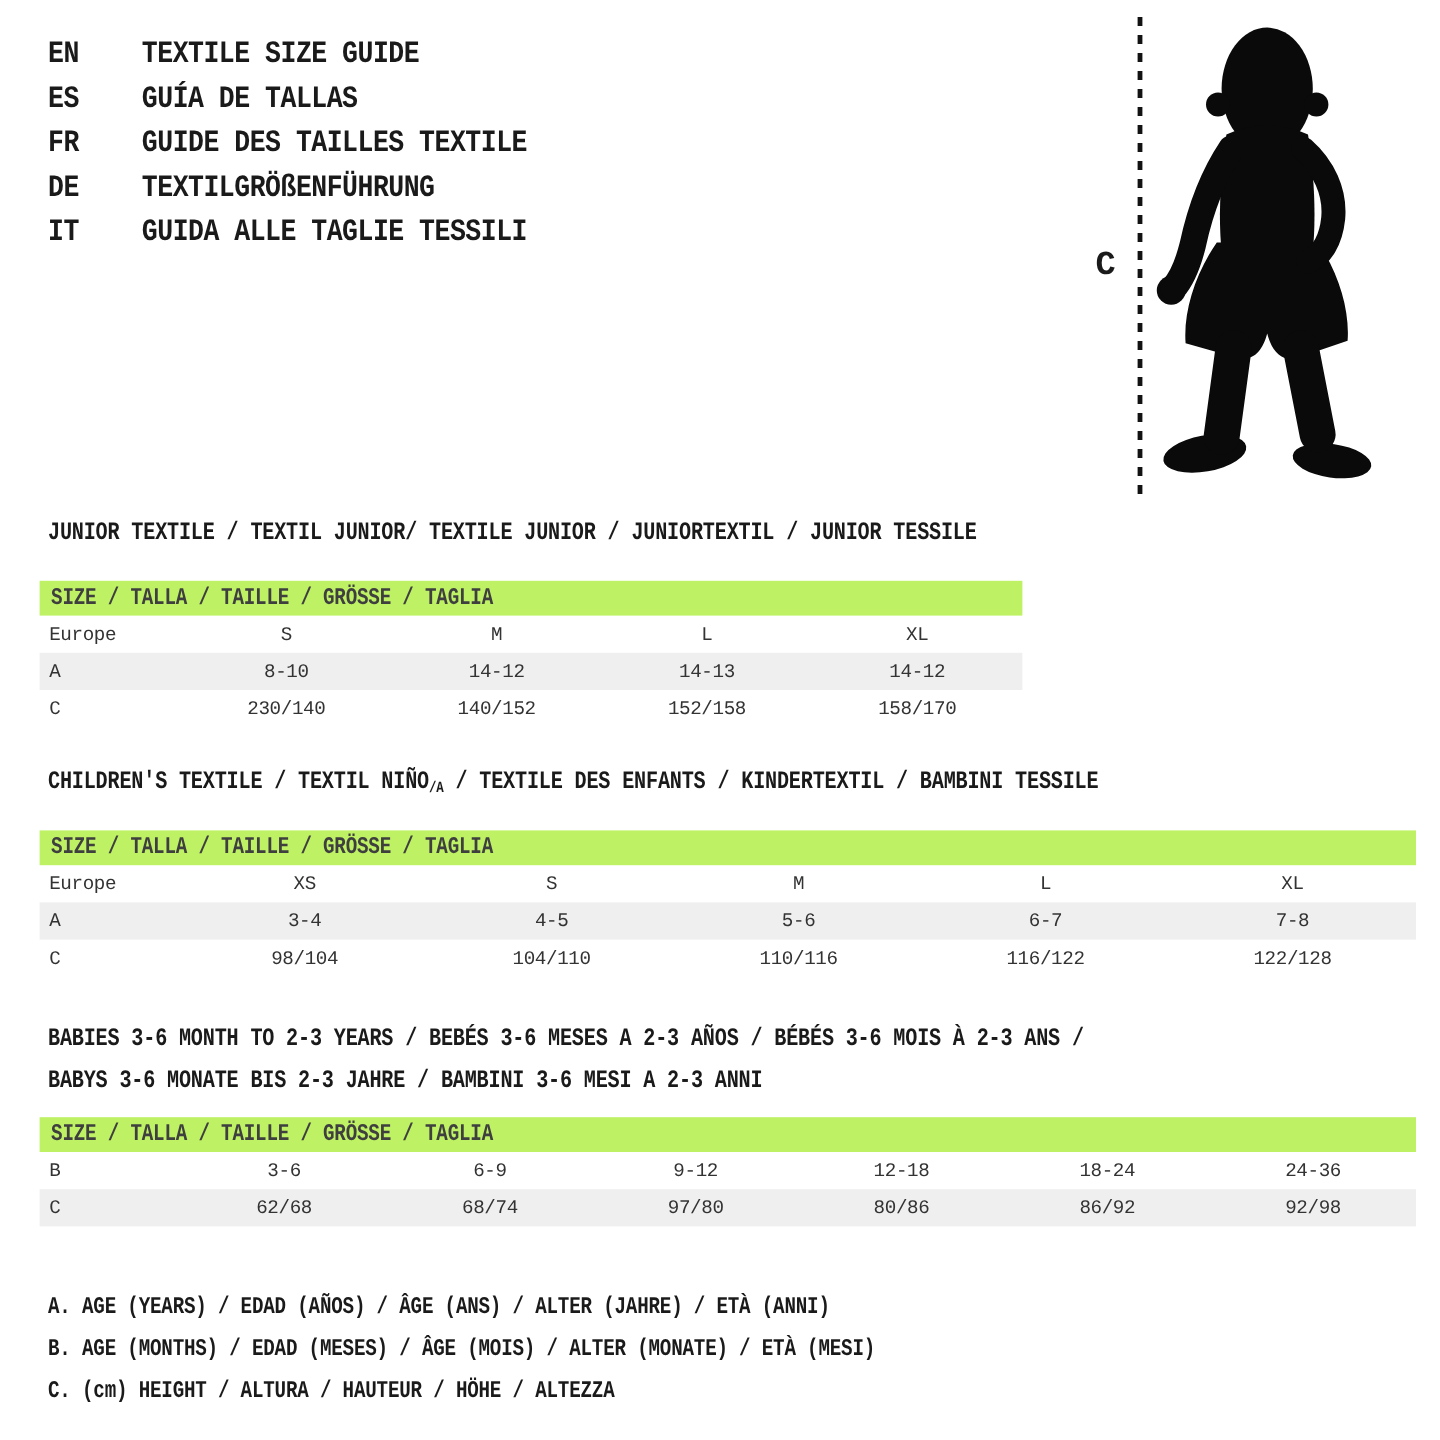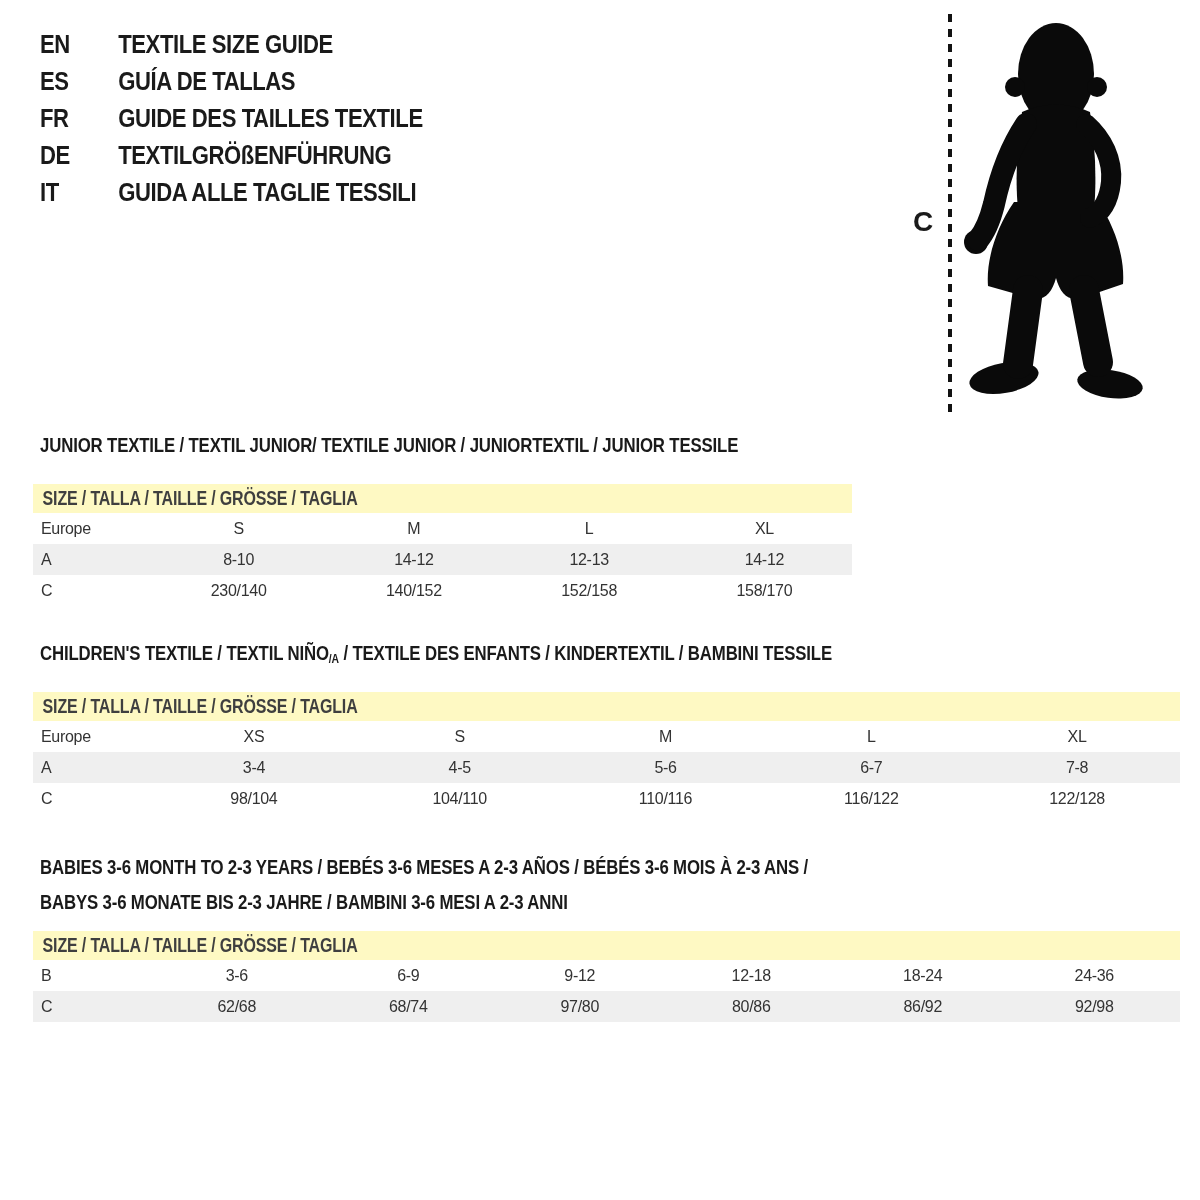--- a/index.html
+++ b/index.html
@@ -1,20 +1,20 @@
 <!DOCTYPE html>
 <html><head>
 <meta charset="utf-8">
 <style>
   html,body{margin:0;padding:0;background:#ffffff;}
   .page{
     position:relative;
     width:1200px;height:1200px;
     background:#ffffff;
-    font-family:Liberation Sans, sans-serif;
+    font-family:Liberation Mono, monospace;
     color:#1a1a1a;
     overflow:hidden;
   }
 
   
   .lang-block{position:absolute;left:40px;top:26px;}
   .lang-row{
     display:flex;align-items:center;height:37px;
     font-size:26px;font-weight:700;letter-spacing:-0.5px;
     white-space:nowrap;
@@ -45,21 +45,21 @@
   #children-heading{top:641px;}
   #babies-heading{top:849px;line-height:35px;}
   .sub{font-size:13px;vertical-align:-3px;}
 
   
   .size-table{position:absolute;left:33px;}
   #junior-table{top:484px;width:819px;}
   #children-table{top:692px;width:1147px;}
   #babies-table{top:931px;width:1147px;}
   .size-header{
-    height:29px;background:#fef9c3;
+    height:29px;background:#bef264;
     display:flex;align-items:center;
   }
   .size-header > span{
     padding-left:12px;
     font-size:20px;font-weight:700;color:#3f3f3f;
     letter-spacing:-0.2px;white-space:nowrap;
     transform:scaleX(0.8);transform-origin:left center;
   }
   .t-row{
     display:flex;align-items:center;height:31px;
@@ -137,21 +137,21 @@
       <div class="t-label">Europe</div>
       <div class="t-cell">S</div>
       <div class="t-cell">M</div>
       <div class="t-cell">L</div>
       <div class="t-cell">XL</div>
     </div>
     <div class="t-row shaded">
       <div class="t-label">A</div>
       <div class="t-cell">8-10</div>
       <div class="t-cell">14-12</div>
-      <div class="t-cell">12-13</div>
+      <div class="t-cell">14-13</div>
       <div class="t-cell">14-12</div>
     </div>
     <div class="t-row">
       <div class="t-label">C</div>
       <div class="t-cell">230/140</div>
       <div class="t-cell">140/152</div>
       <div class="t-cell">152/158</div>
       <div class="t-cell">158/170</div>
     </div>
   </div>
@@ -210,14 +210,19 @@
       <div class="t-label">C</div>
       <div class="t-cell">62/68</div>
       <div class="t-cell">68/74</div>
       <div class="t-cell">97/80</div>
       <div class="t-cell">80/86</div>
       <div class="t-cell">86/92</div>
       <div class="t-cell">92/98</div>
     </div>
   </div>
 
+  <div class="legend">
+    <div class="legend-line">A. AGE (YEARS) / EDAD (AÑOS) / ÂGE (ANS) / ALTER (JAHRE) / ETÀ (ANNI)</div>
+    <div class="legend-line">B. AGE (MONTHS) / EDAD (MESES) / ÂGE (MOIS) / ALTER (MONATE) / ETÀ (MESI)</div>
+    <div class="legend-line">C. (cm) HEIGHT / ALTURA / HAUTEUR / HÖHE / ALTEZZA</div>
+  </div>
 
 </div>
 
 </body></html>

